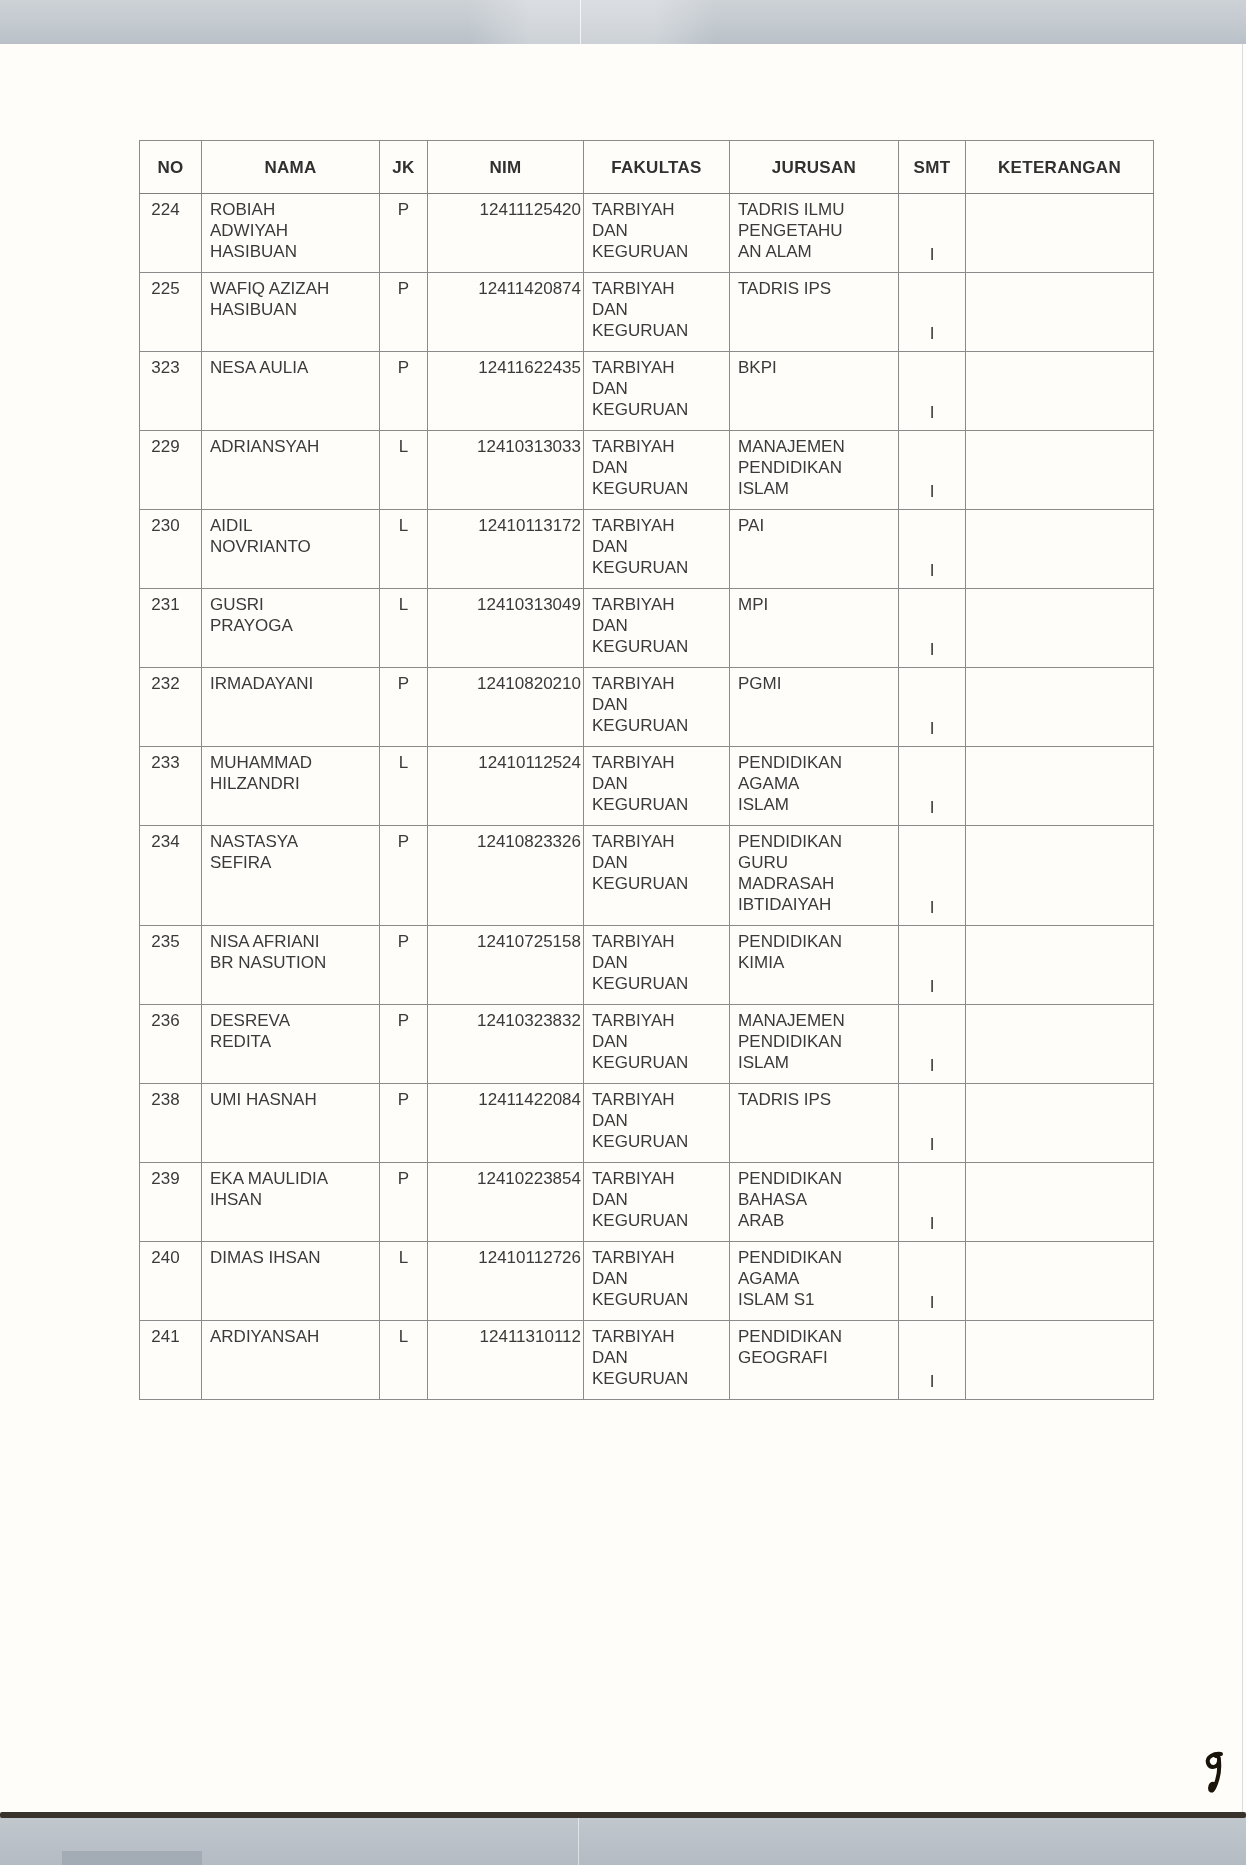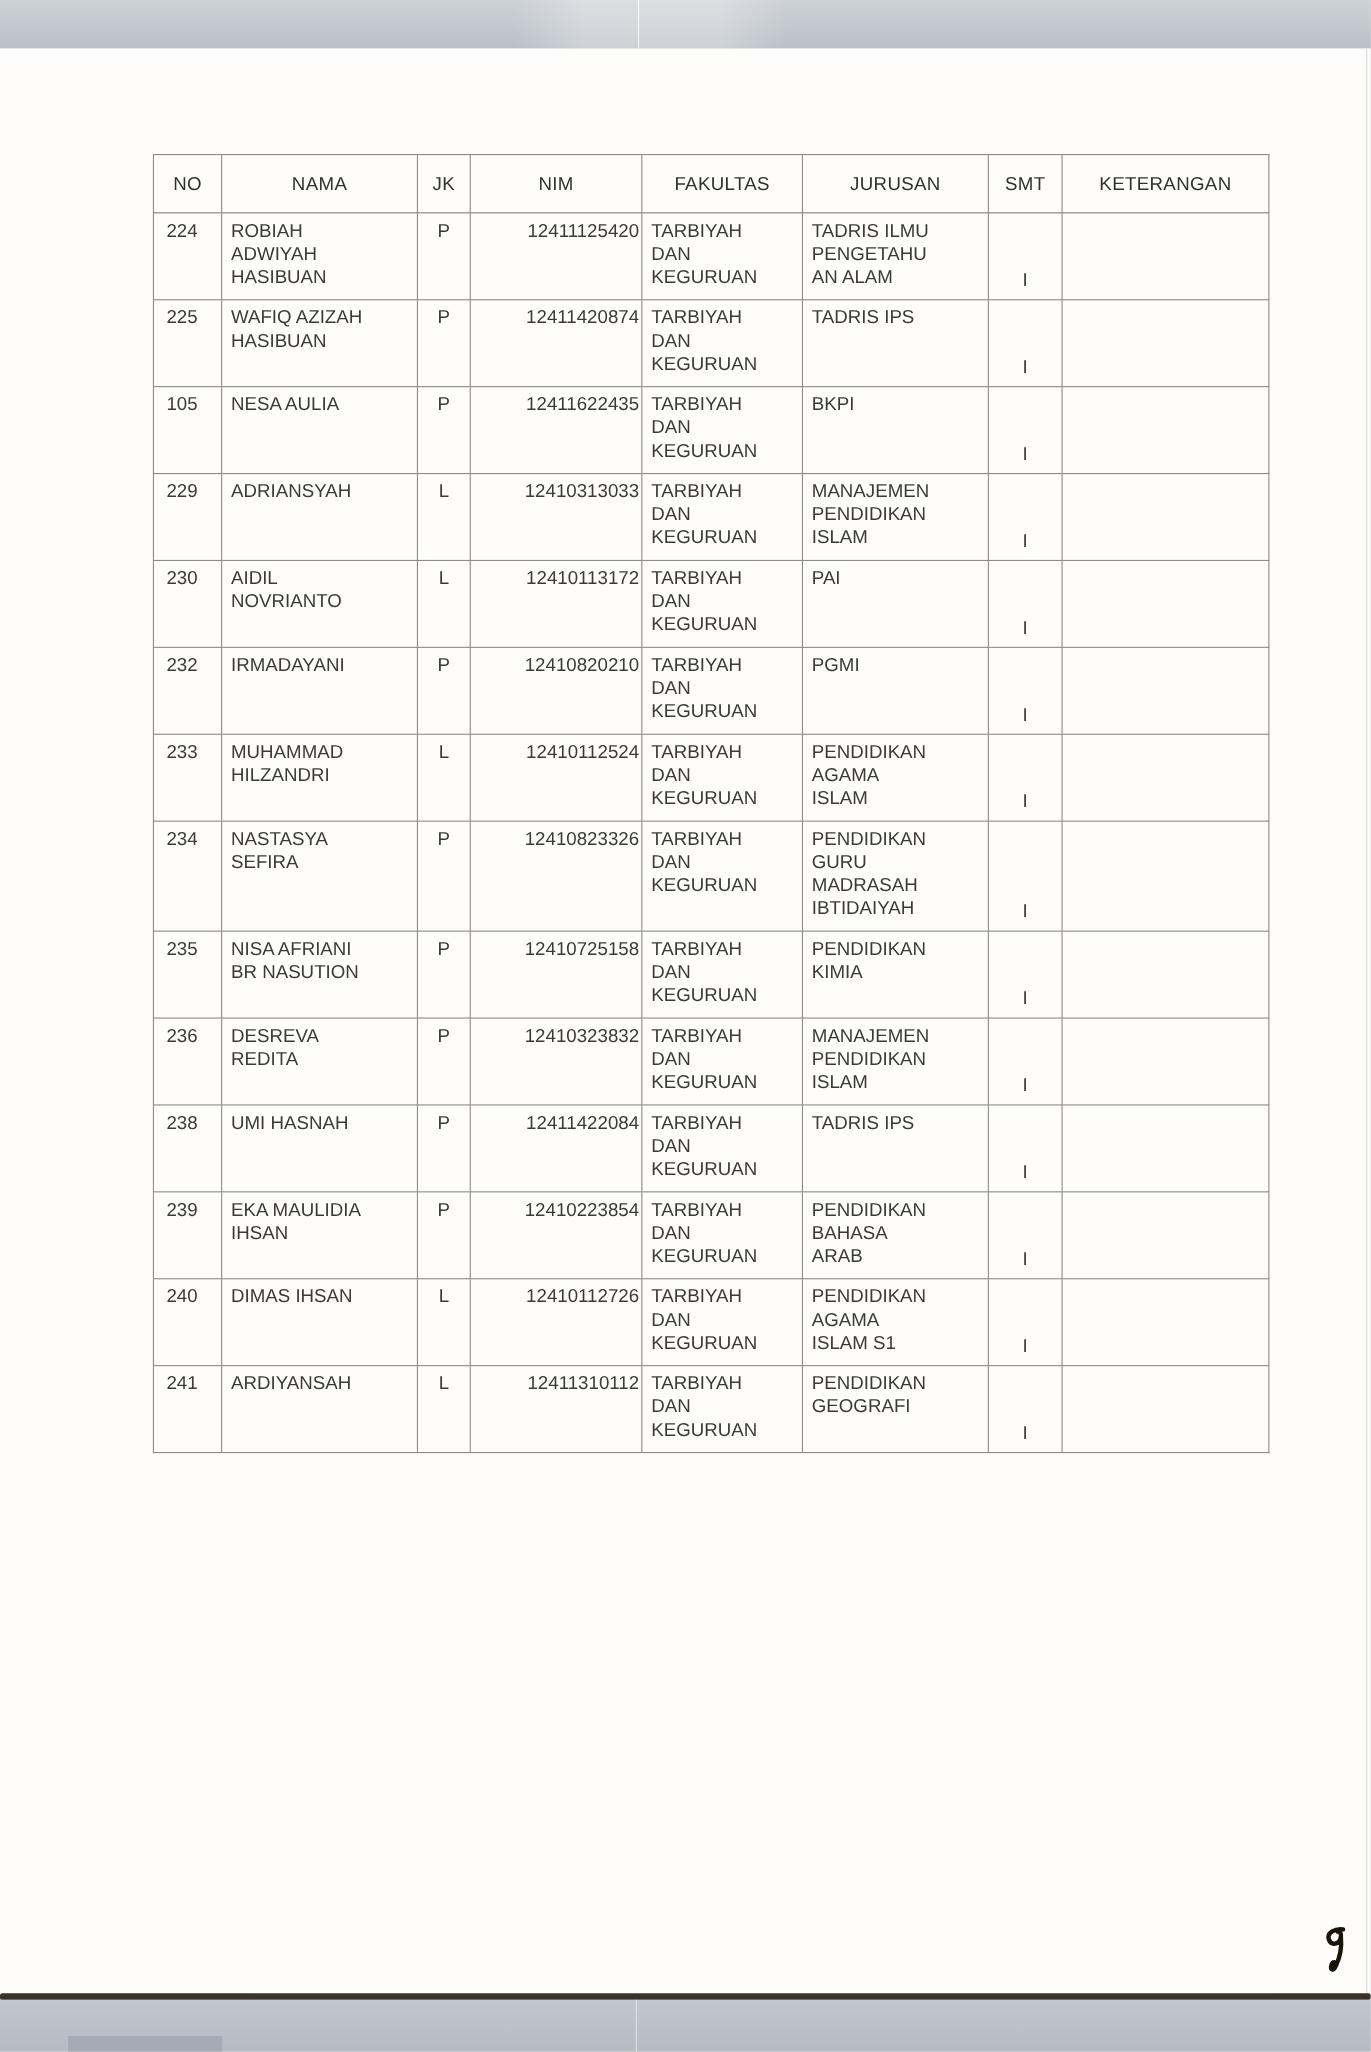--- a/index.html
+++ b/index.html
@@ -63,21 +63,21 @@
   .roster th, .roster td {
     border: 1px solid #8b8b8b;
     color: #3a3a3a;
     font-size: 17px;
     line-height: 21px;
     vertical-align: top;
     white-space: pre-line;
     overflow: hidden;
   }
   .roster thead th {
-    font-weight: normal;
+    font-weight: bold;
     font-size: 17px;
     letter-spacing: 0.3px;
     color: #303030;
     text-align: center;
     vertical-align: middle;
     height: 48px;
     padding: 2px 4px;
     border-bottom-color: #7f7f7f;
   }
   .roster td { padding: 5px 8px 10px 8px; }
@@ -149,21 +149,21 @@
             <td class="c-jk">P</td>
             <td class="c-nim">12411420874</td>
             <td class="c-fakultas">TARBIYAH
 DAN
 KEGURUAN</td>
             <td class="c-jurusan">TADRIS IPS</td>
             <td class="c-smt">I</td>
             <td class="c-keterangan"></td>
           </tr>
           <tr>
-            <td class="c-no">105</td>
+            <td class="c-no">323</td>
             <td class="c-nama">NESA AULIA</td>
             <td class="c-jk">P</td>
             <td class="c-nim">12411622435</td>
             <td class="c-fakultas">TARBIYAH
 DAN
 KEGURUAN</td>
             <td class="c-jurusan">BKPI</td>
             <td class="c-smt">I</td>
             <td class="c-keterangan"></td>
           </tr>
@@ -184,20 +184,33 @@
           <tr>
             <td class="c-no">230</td>
             <td class="c-nama">AIDIL
 NOVRIANTO</td>
             <td class="c-jk">L</td>
             <td class="c-nim">12410113172</td>
             <td class="c-fakultas">TARBIYAH
 DAN
 KEGURUAN</td>
             <td class="c-jurusan">PAI</td>
+            <td class="c-smt">I</td>
+            <td class="c-keterangan"></td>
+          </tr>
+          <tr>
+            <td class="c-no">231</td>
+            <td class="c-nama">GUSRI
+PRAYOGA</td>
+            <td class="c-jk">L</td>
+            <td class="c-nim">12410313049</td>
+            <td class="c-fakultas">TARBIYAH
+DAN
+KEGURUAN</td>
+            <td class="c-jurusan">MPI</td>
             <td class="c-smt">I</td>
             <td class="c-keterangan"></td>
           </tr>
           <tr>
             <td class="c-no">232</td>
             <td class="c-nama">IRMADAYANI</td>
             <td class="c-jk">P</td>
             <td class="c-nim">12410820210</td>
             <td class="c-fakultas">TARBIYAH
 DAN

